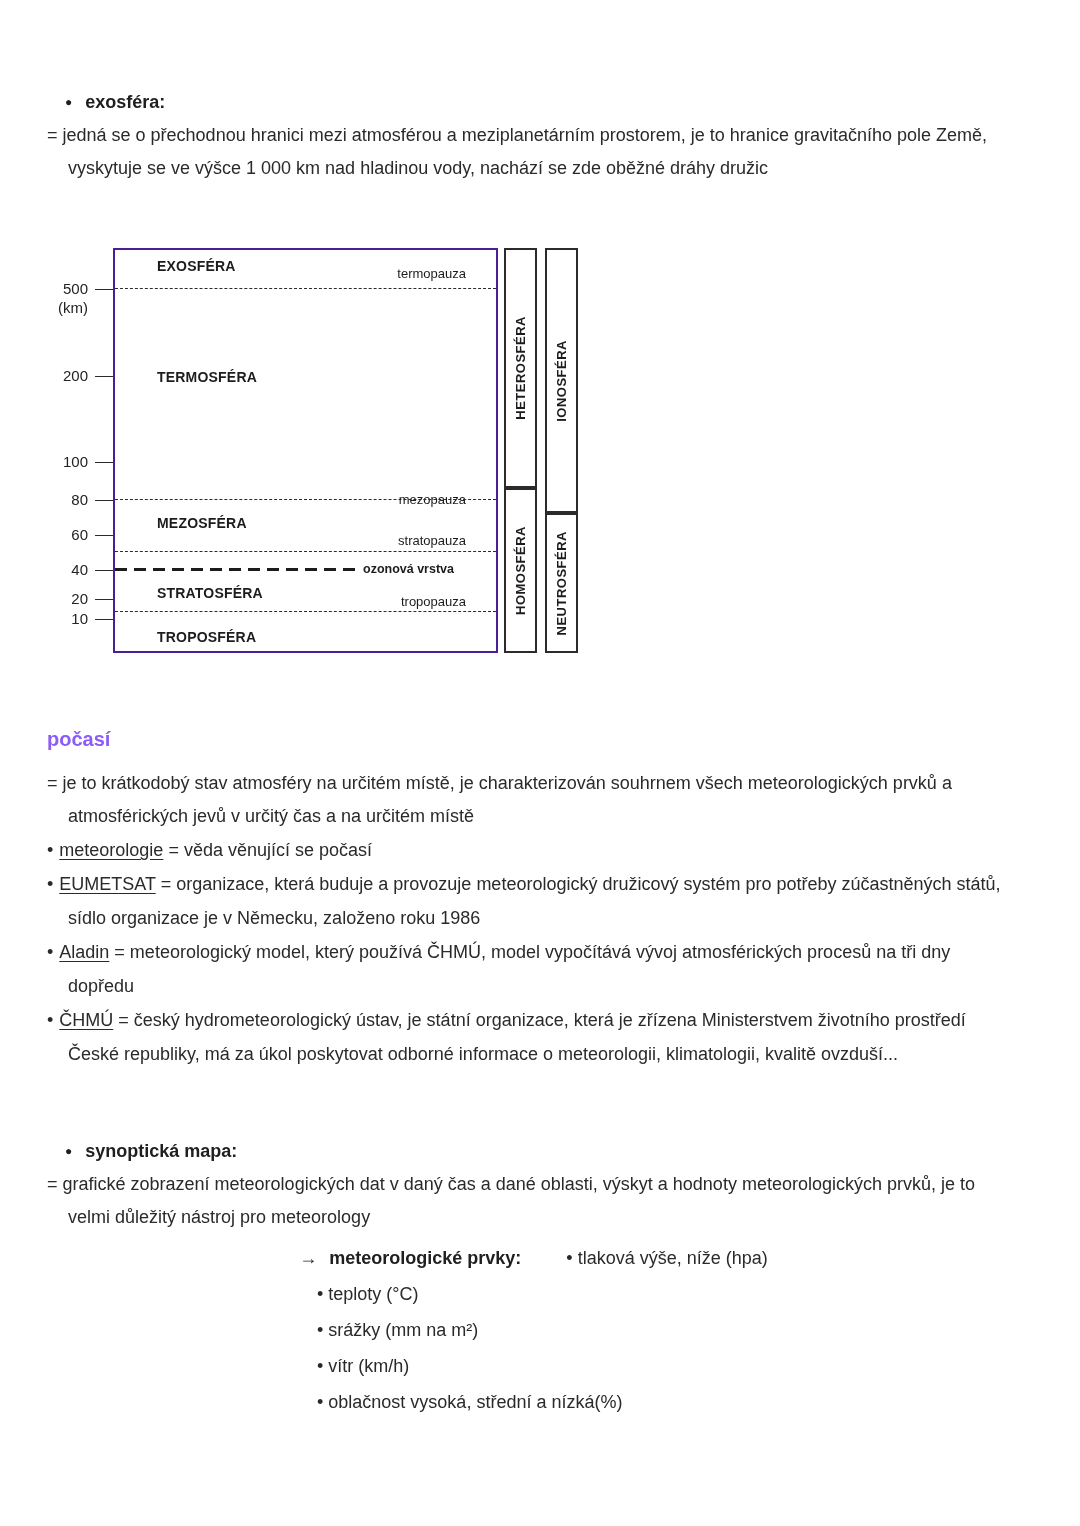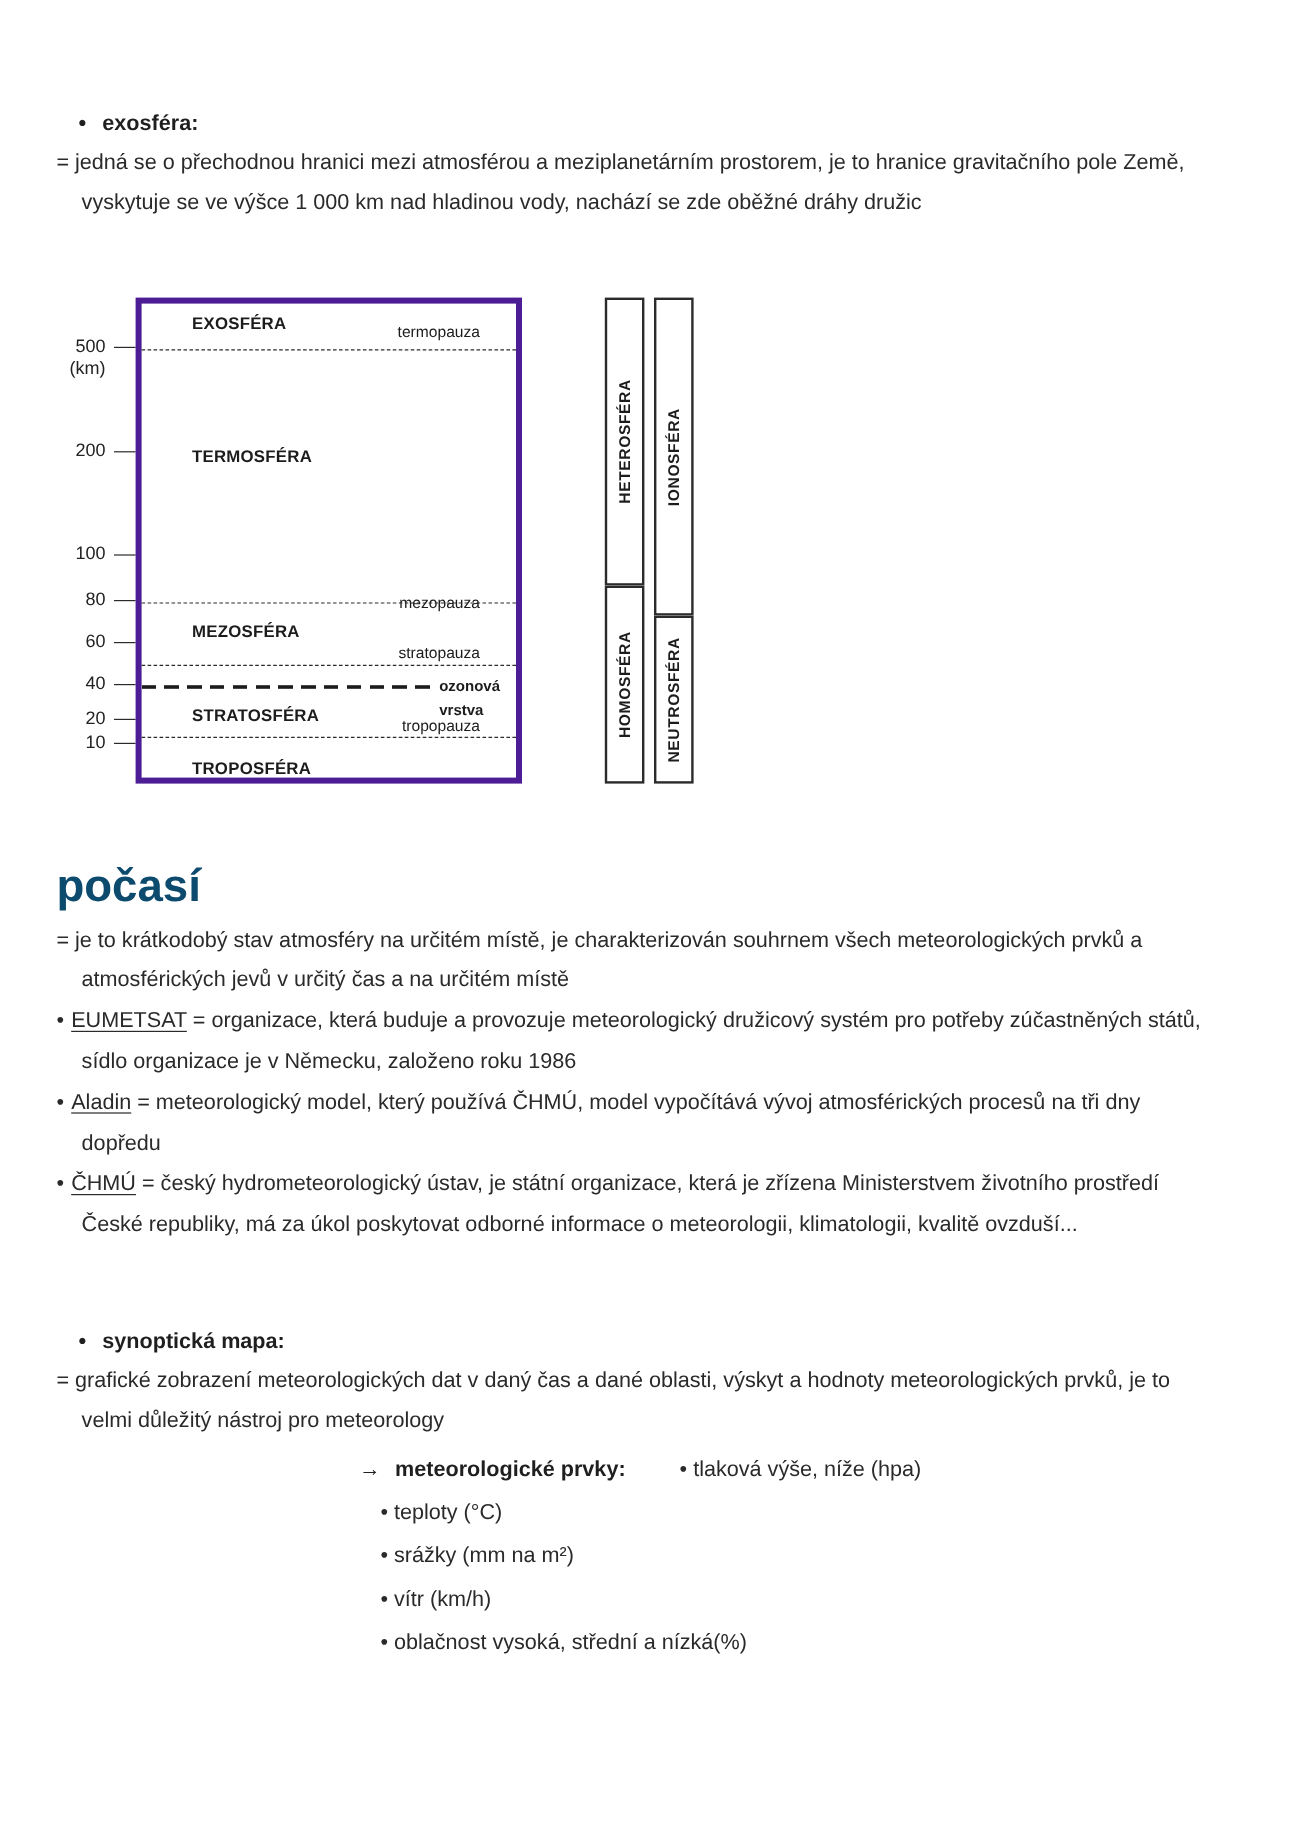--- a/index.html
+++ b/index.html
@@ -11,41 +11,41 @@
   }
   .content { padding:86px 60px 40px 47px; }
 
   .bold { font-weight:700; color:#1f1f1f; }
 
   .bullet-head { padding-left:18px; line-height:33px; }
   .big-bullet { font-size:12px; margin-right:13px; vertical-align:2px; color:#1f1f1f; }
 
   .hang { padding-left:21px; text-indent:-21px; line-height:33px; }
 
-  .h-pocasi { font-size:38px; line-height:40px; font-weight:700; color:#0c4a6e; margin-top:62px; }
+  .h-pocasi { font-size:20px; line-height:40px; font-weight:700; color:#8b5cf6; margin-top:62px; }
   .def { margin-top:8px; }
 
   .item { padding-left:21px; text-indent:-21px; line-height:34px; }
   .item .bullet { margin-right:6px; }
   .term { text-decoration:underline; text-underline-offset:3px; }
 
   .syn-head { margin-top:64px; }
 
   .prvky { margin-top:6px; }
   .prvky-first { line-height:36px;text-align:center; }
   .prvky-first .arrow { margin-right:12px; font-weight:700; color:#1f1f1f; }
   .prvky-first .plabel { margin-right:45px; }
   .prvky-item { padding-left:270px; line-height:36px; }
 
   
   .diagram {
     position:relative; width:600px; height:412px;
     margin:60px 0 0 3px; color:#1c1c1c;
   }
-  .main-box { position:absolute; left:63px; top:3px; width:322px; height:405px; border:5px solid #4c1d95;padding-left:28px; }
+  .main-box { position:absolute; left:63px; top:3px; width:385px; height:405px; border:2px solid #4c1d95;padding-left:28px; }
   .tick-label { position:absolute; left:0; width:38px; text-align:right; font-size:15px; line-height:20px; color:#232323; }
   .unit-label { position:absolute; left:0; width:38px; text-align:right; font-size:15px; line-height:20px; color:#232323; }
   .tick-mark { position:absolute; left:45px; width:18px; height:0; border-top:1.6px solid #2b2b2b; }
 
   .pause-line { position:absolute; left:0; right:0; height:0; border-top:1.6px dashed #2b2b2b; }
   .ozone-line { position:absolute; left:0; top:318px; width:243px; height:3px;
     background:repeating-linear-gradient(90deg, #1c1c1c 0 12px, transparent 12px 19px); }
 
   .layer-label { position:absolute; left:42px; font-size:14px; font-weight:700; line-height:20px; letter-spacing:.2px; }
   .pause-label { position:absolute; right:30px; font-size:13px; font-weight:400; line-height:20px; }
@@ -124,20 +124,23 @@
     </div>
     <div class="col-box col-neu">
       <span class="vtext">NEUTROSFÉRA</span>
     </div>
   </div>
 
   <h1 class="h-pocasi">počasí</h1>
   <p class="hang def">= je to krátkodobý stav atmosféry na určitém místě, je charakterizován souhrnem všech meteorologických prvků a atmosférických jevů v určitý čas a na určitém místě</p>
 
   <div class="item">
+    <span class="bullet">•</span><span class="term">meteorologie</span><span> = věda věnující se počasí</span>
+  </div>
+  <div class="item">
     <span class="bullet">•</span><span class="term">EUMETSAT</span><span> = organizace, která buduje a provozuje meteorologický družicový systém pro potřeby zúčastněných států, sídlo organizace je v Německu, založeno roku 1986</span>
   </div>
   <div class="item">
     <span class="bullet">•</span><span class="term">Aladin</span><span> = meteorologický model, který používá ČHMÚ, model vypočítává vývoj atmosférických procesů na tři dny dopředu</span>
   </div>
   <div class="item">
     <span class="bullet">•</span><span class="term">ČHMÚ</span><span> = český hydrometeorologický ústav, je státní organizace, která je zřízena Ministerstvem životního prostředí České republiky, má za úkol poskytovat odborné informace o meteorologii, klimatologii, kvalitě ovzduší...</span>
   </div>
 
   <div class="bullet-head bold syn-head">

